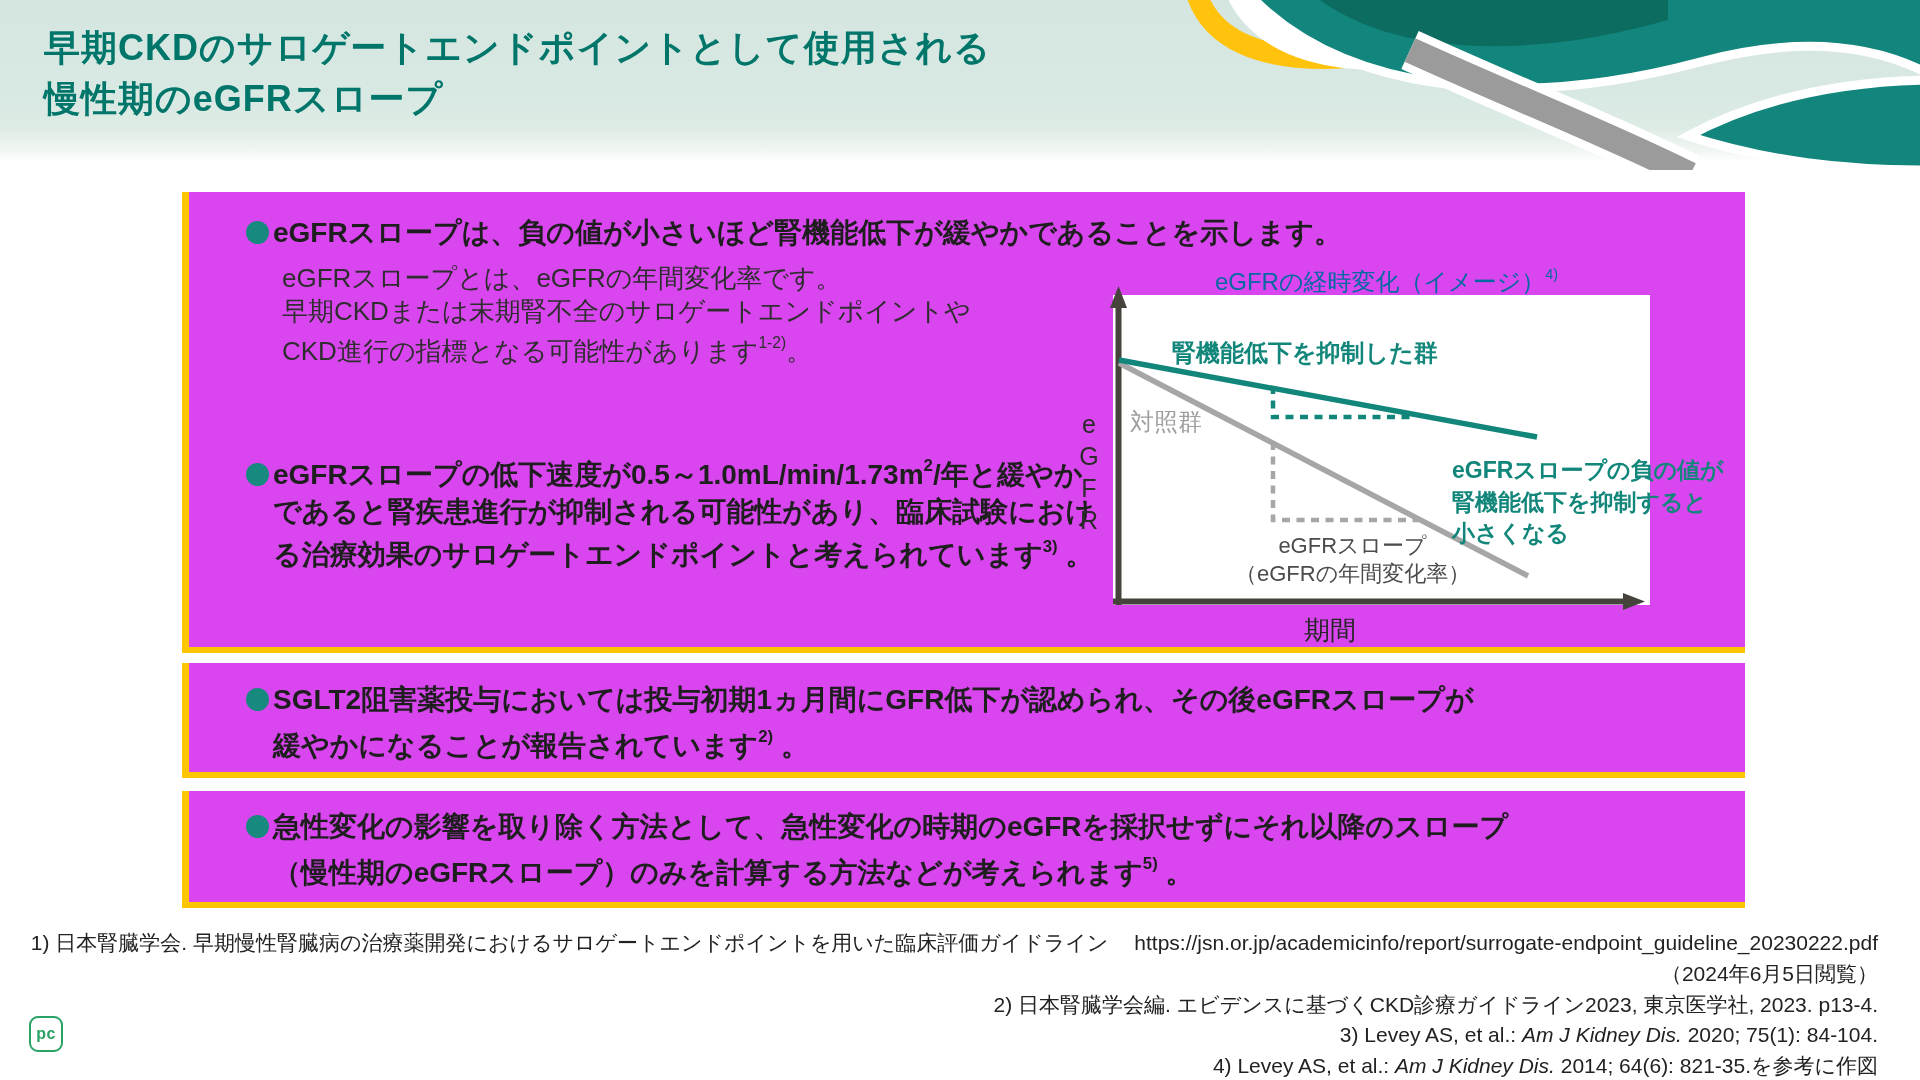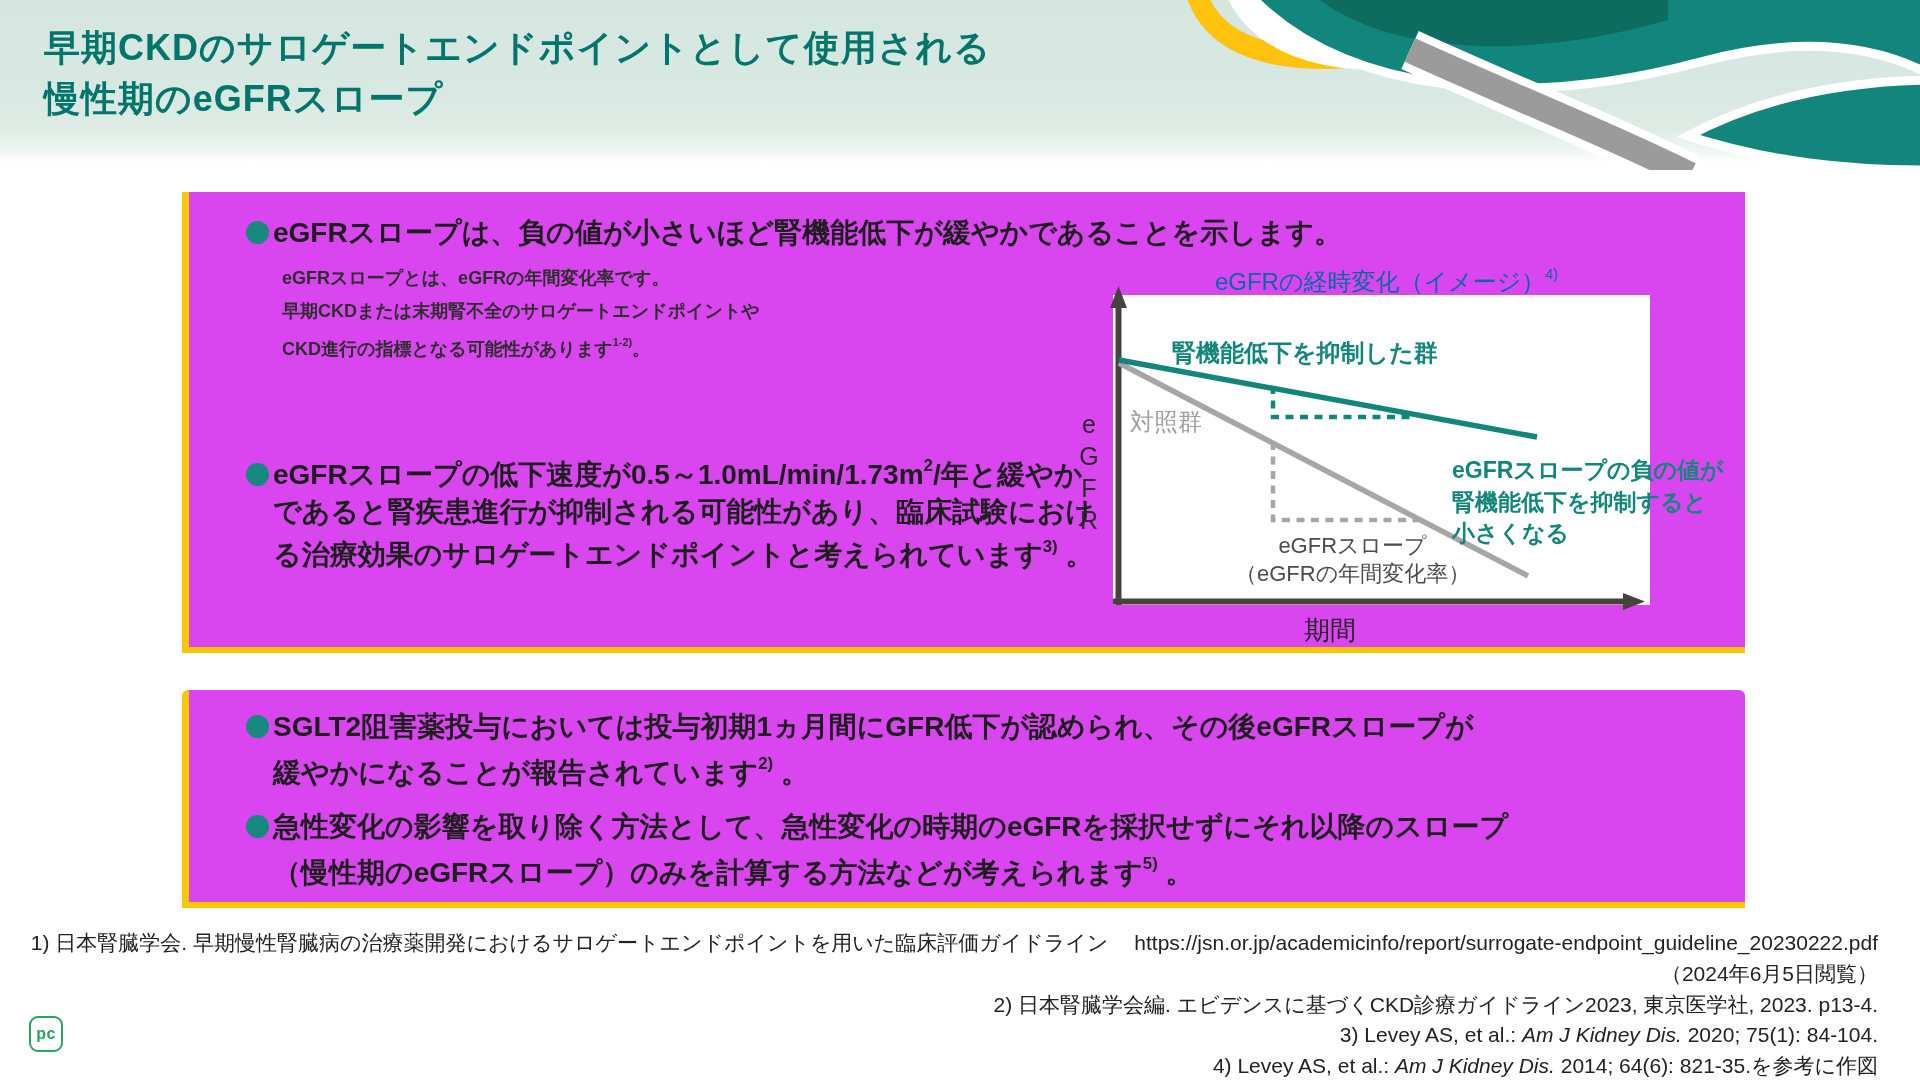--- a/index.html
+++ b/index.html
@@ -11,25 +11,25 @@
   #banner{
     position:absolute;left:0;top:0;width:1920px;height:162px;
     background:linear-gradient(180deg,#d5e6e0 0%,#d8e8e2 60%,#dfece6 80%,#f2f7f4 94%,#ffffff 100%);
   }
   #swoosh{position:absolute;right:0;top:0;}
   .title-block{position:absolute;left:44px;top:22px;line-height:51px;
     font-size:36px;font-weight:700;color:#00756a;letter-spacing:1px;}
   
   .cbox{position:absolute;background:#d946ef;border-left:7px solid #fcc702;border-bottom:6px solid #fcc702;}
   #box1{left:182px;top:192px;width:1556px;height:455px;}
-  #box2{left:182px;top:690px;width:1556px;height:109px;border-radius:6px;}
+  #box2{left:182px;top:663px;width:1556px;height:109px;}
   #box3{left:182px;top:791px;width:1556px;height:111px;}
   .pt-heading{position:absolute;font-size:28px;font-weight:700;color:#1e1e1e;white-space:nowrap;}
   .dot{display:inline-block;width:23px;height:23px;border-radius:50%;background:#17897e;margin-right:4px;vertical-align:-2px;}
-  .sublines{position:absolute;font-size:18px;color:#2e2e2e;line-height:33px;white-space:nowrap;font-weight:bold;}
+  .sublines{position:absolute;font-size:26px;color:#2e2e2e;line-height:33px;white-space:nowrap;}
   .ptlines{position:absolute;font-size:28px;font-weight:700;color:#1e1e1e;line-height:37px;white-space:nowrap;}
   .ptlines .indent{padding-left:27px;}
   .boxlines{position:absolute;font-size:28px;font-weight:700;color:#1e1e1e;line-height:40px;white-space:nowrap;}
   .boxlines .indent{padding-left:27px;}
   sup{font-size:0.6em;position:relative;top:-0.15em;}
   
   #chart-svg{position:absolute;left:1060px;top:260px;}
   #chart-title{position:absolute;left:1100px;top:266px;width:458px;text-align:right;
     font-size:24px;color:#0369a1;white-space:nowrap;}
   #treated-label{position:absolute;left:1172px;top:337px;font-size:24px;font-weight:600;color:#12867a;white-space:nowrap;}

